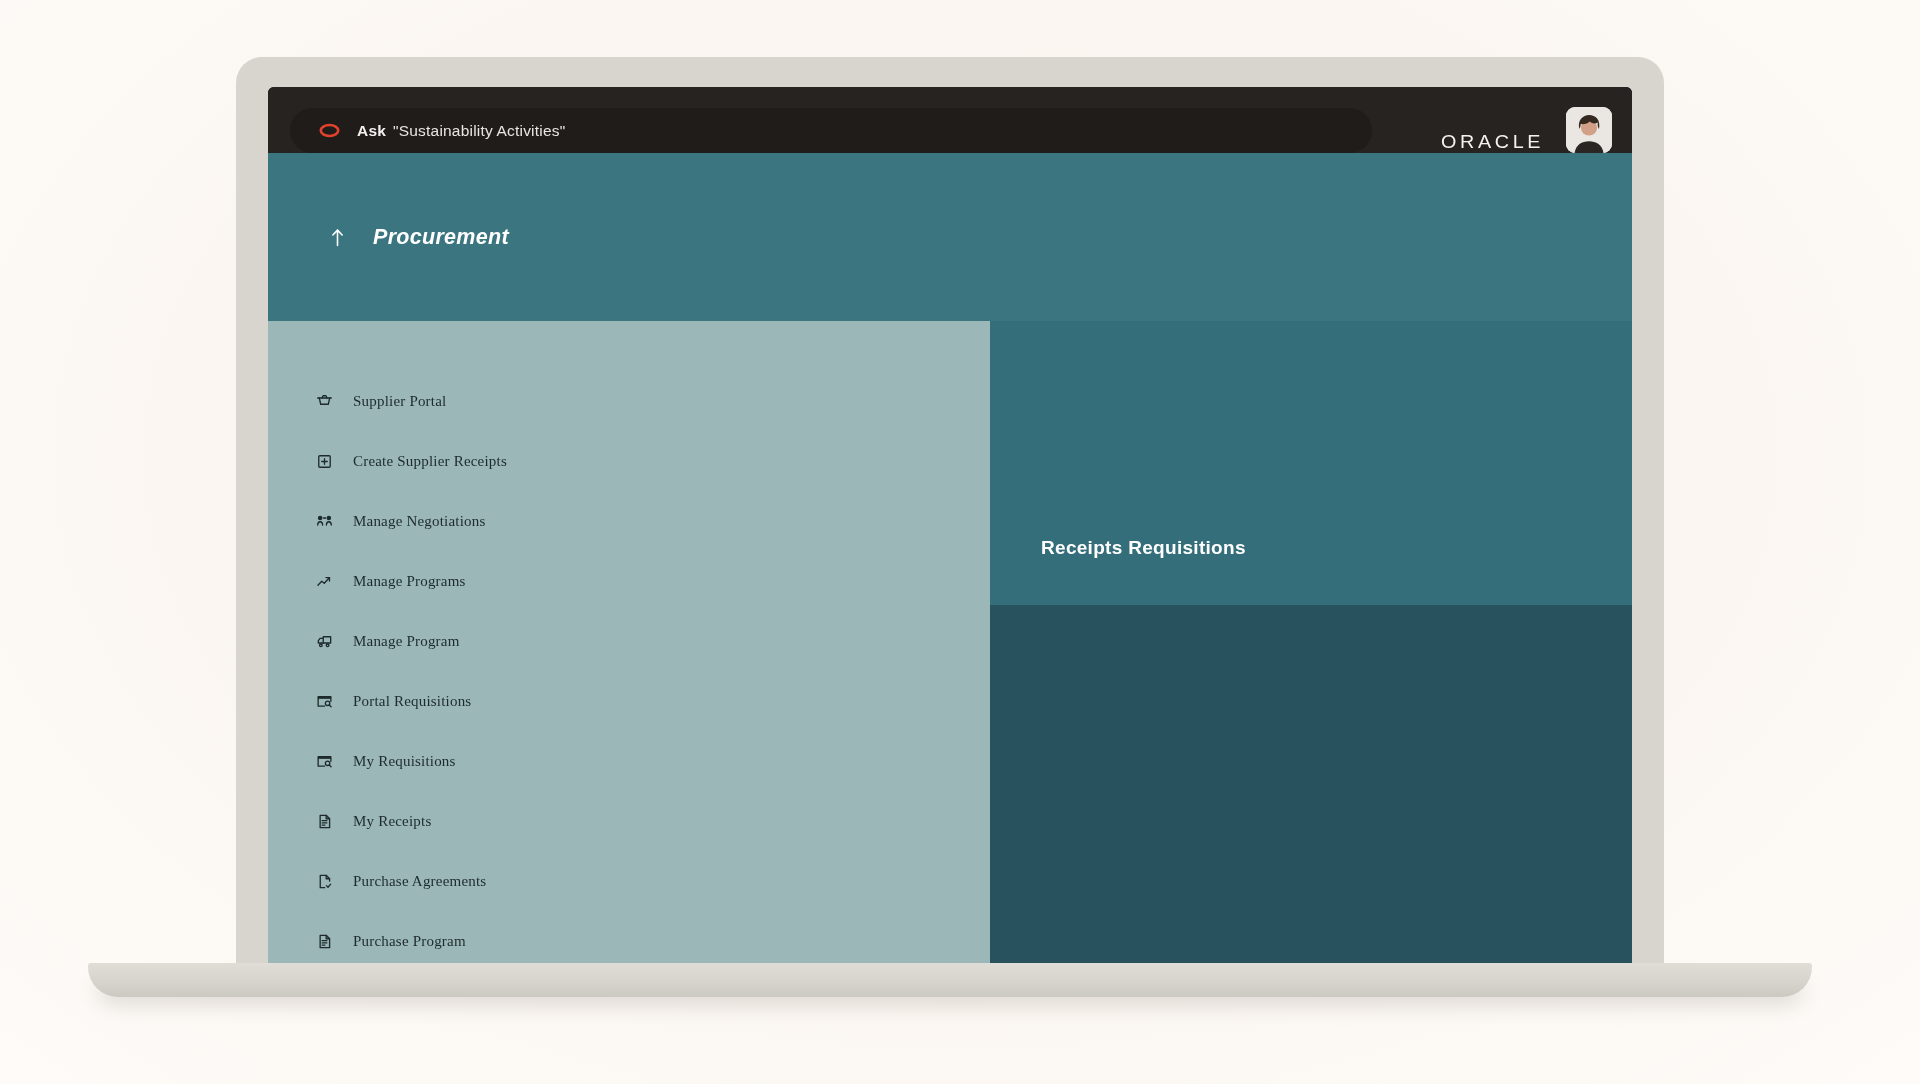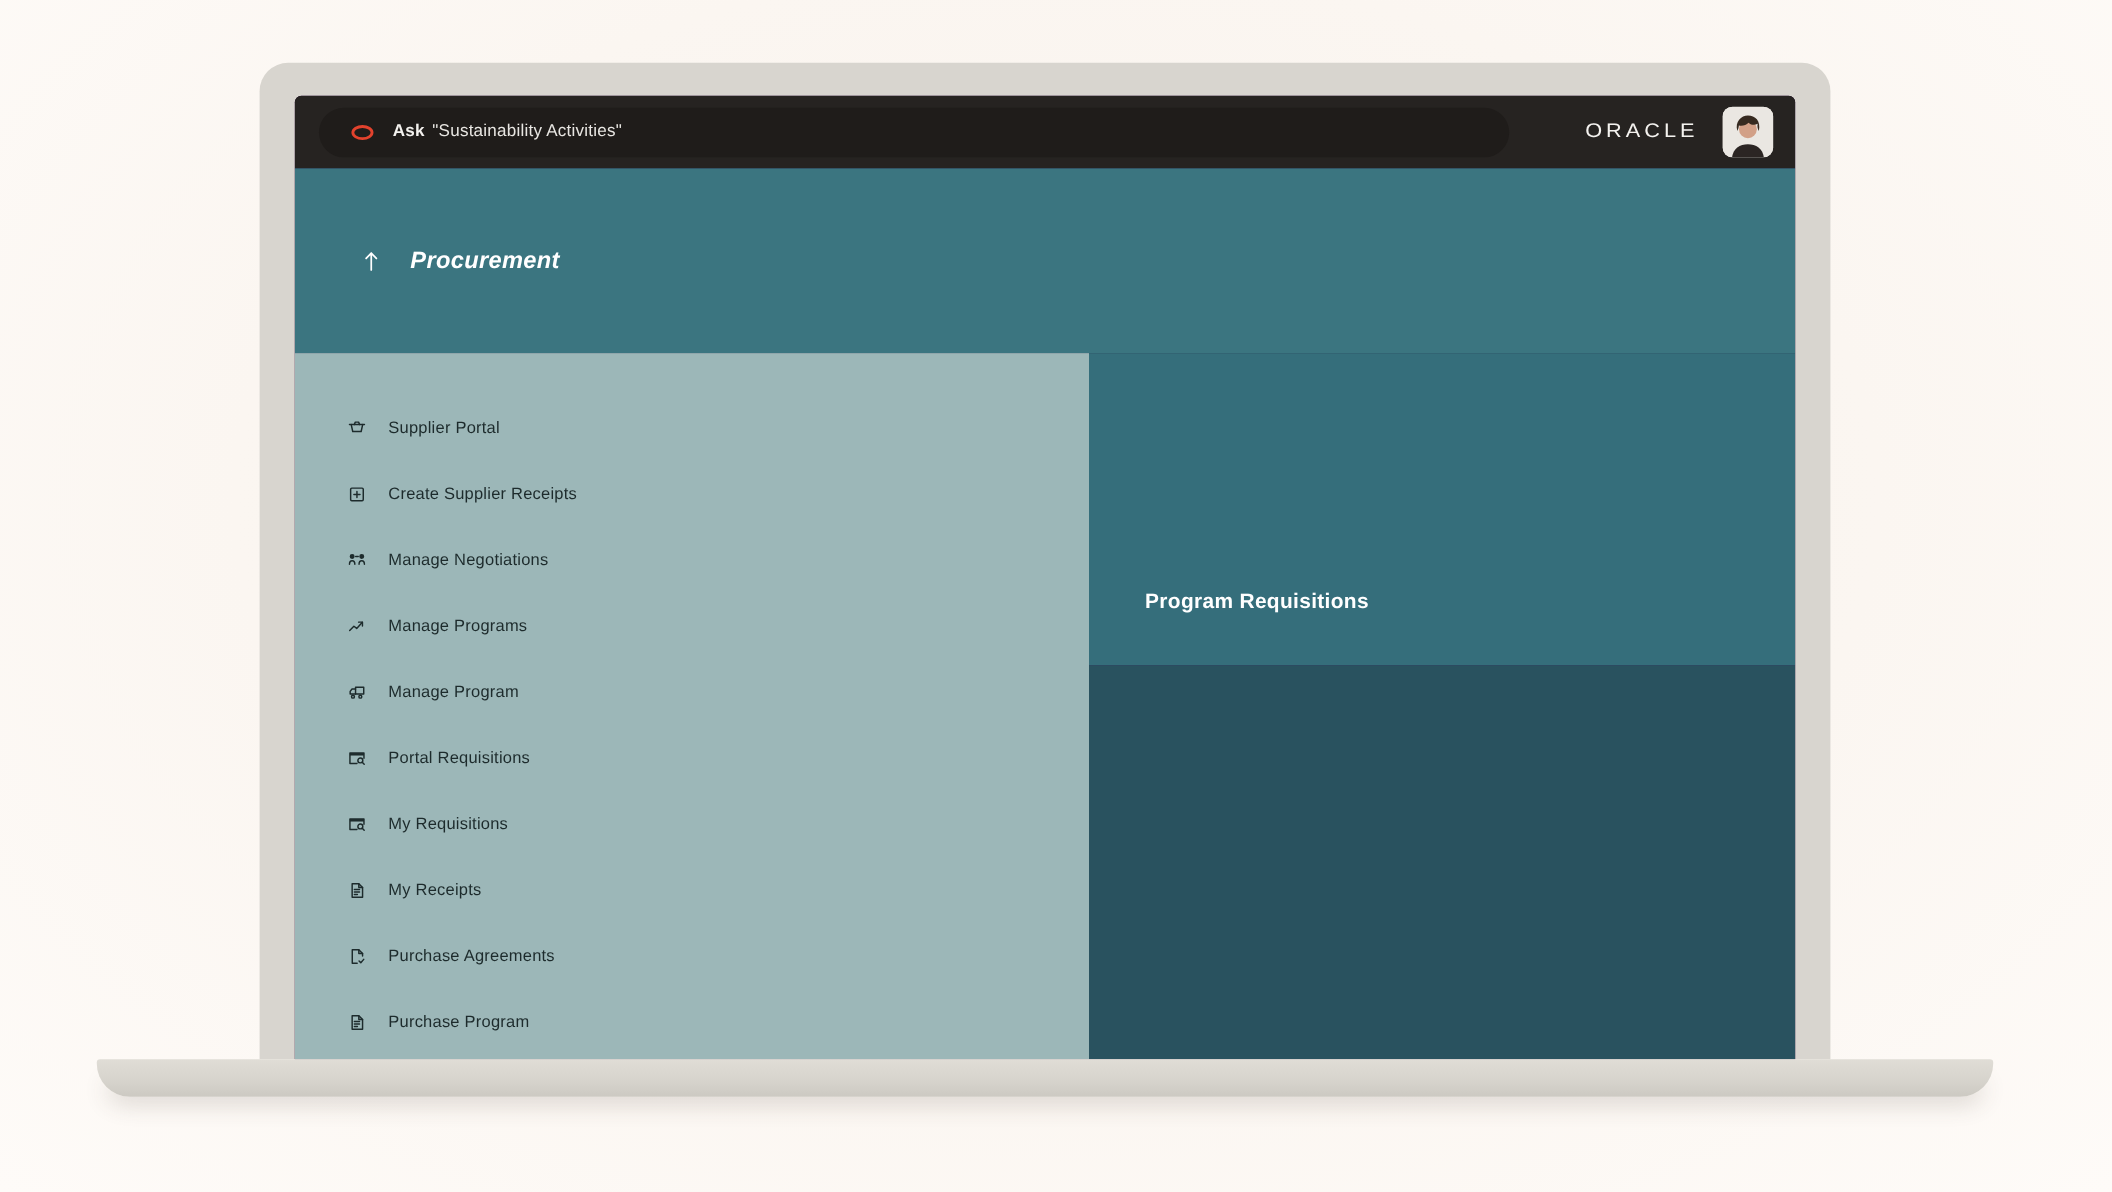--- a/index.html
+++ b/index.html
@@ -24,21 +24,21 @@
     box-shadow:0 14px 22px -8px rgba(70,60,50,.20);
   }
   .screen{
     position:absolute;left:32px;top:30px;width:1364px;height:876px;
     border-radius:6px 6px 0 0;overflow:hidden;
     display:flex;flex-direction:column;background:#203;
   }
   
   .topbar{
     height:66px;flex:0 0 66px;background:var(--c-topbar,#262321);
-    display:flex;align-items:center;padding:0 20px 0 22px;box-sizing:border-box;
+    display:flex;align-items:flex-end;padding:0 20px 0 22px;box-sizing:border-box;
   }
   .searchbar{
     width:1082px;height:45px;border-radius:23px;background:var(--c-search_pill,#1f1c1a);
     display:flex;align-items:center;padding-left:28px;box-sizing:border-box;cursor:text;
   }
   .oracle-o{width:23px;height:15px;display:block;}
   .ask{color:#f3f1ee;font-size:15.5px;font-weight:700;margin-left:16px;letter-spacing:.2px;}
   .query{color:#e8e6e2;font-size:15.5px;font-weight:400;margin-left:7px;letter-spacing:.2px;}
   .brand{
     margin-left:auto;color:#f4f2ef;font-size:19px;font-weight:500;
@@ -56,21 +56,21 @@
     display:flex;align-items:center;padding-left:62px;box-sizing:border-box;font-style:italic;
   }
   .up-arrow{width:15px;height:19px;cursor:pointer;flex:0 0 15px;}
   .page-title{
     margin:0 0 0 28px;color:#ffffff;font-size:21.5px;font-weight:700;letter-spacing:.3px;
   }
   
   .content{flex:1;display:flex;min-height:0;}
   .menu{
     width:722px;flex:0 0 722px;background:var(--c-menu_panel,#9cb7b8);
-    padding-top:38px;box-sizing:border-box;
+    padding-top:50px;box-sizing:border-box;font-family:Liberation Serif, serif;
   }
   .menu-item{
     height:60px;display:flex;align-items:center;padding-left:48px;cursor:pointer;
     color:var(--c-menu_text,#1d2b2c);
   }
   .mi-icon{width:17px;height:17px;flex:0 0 17px;display:flex;align-items:center;}
   .mi-icon svg{width:17px;height:17px;display:block;}
   .mi-label{margin-left:20px;font-size:15px;letter-spacing:.2px;}
   .right-col{flex:1;display:flex;flex-direction:column;min-width:0;}
   .tile-top{
@@ -238,21 +238,21 @@
                     <path d="M9.6 2.2v3.2h3.2"></path>
                     <path d="M5.8 7.2h4.4M5.8 9.3h4.4M5.8 11.4h2.6"></path>
                   </g>
                 </svg>
               </span>
               <span class="mi-label">Purchase Program</span>
             </div>
           </nav>
         <div class="right-col">
           <div class="tile-top">
-            <span class="tile-label">Program Requisitions</span>
+            <span class="tile-label">Receipts Requisitions</span>
           </div>
           <div class="tile-bottom"></div>
         </div>
       </div>
 
     </div>
   </div>
 
   <div class="laptop-base"></div>
 </div>

